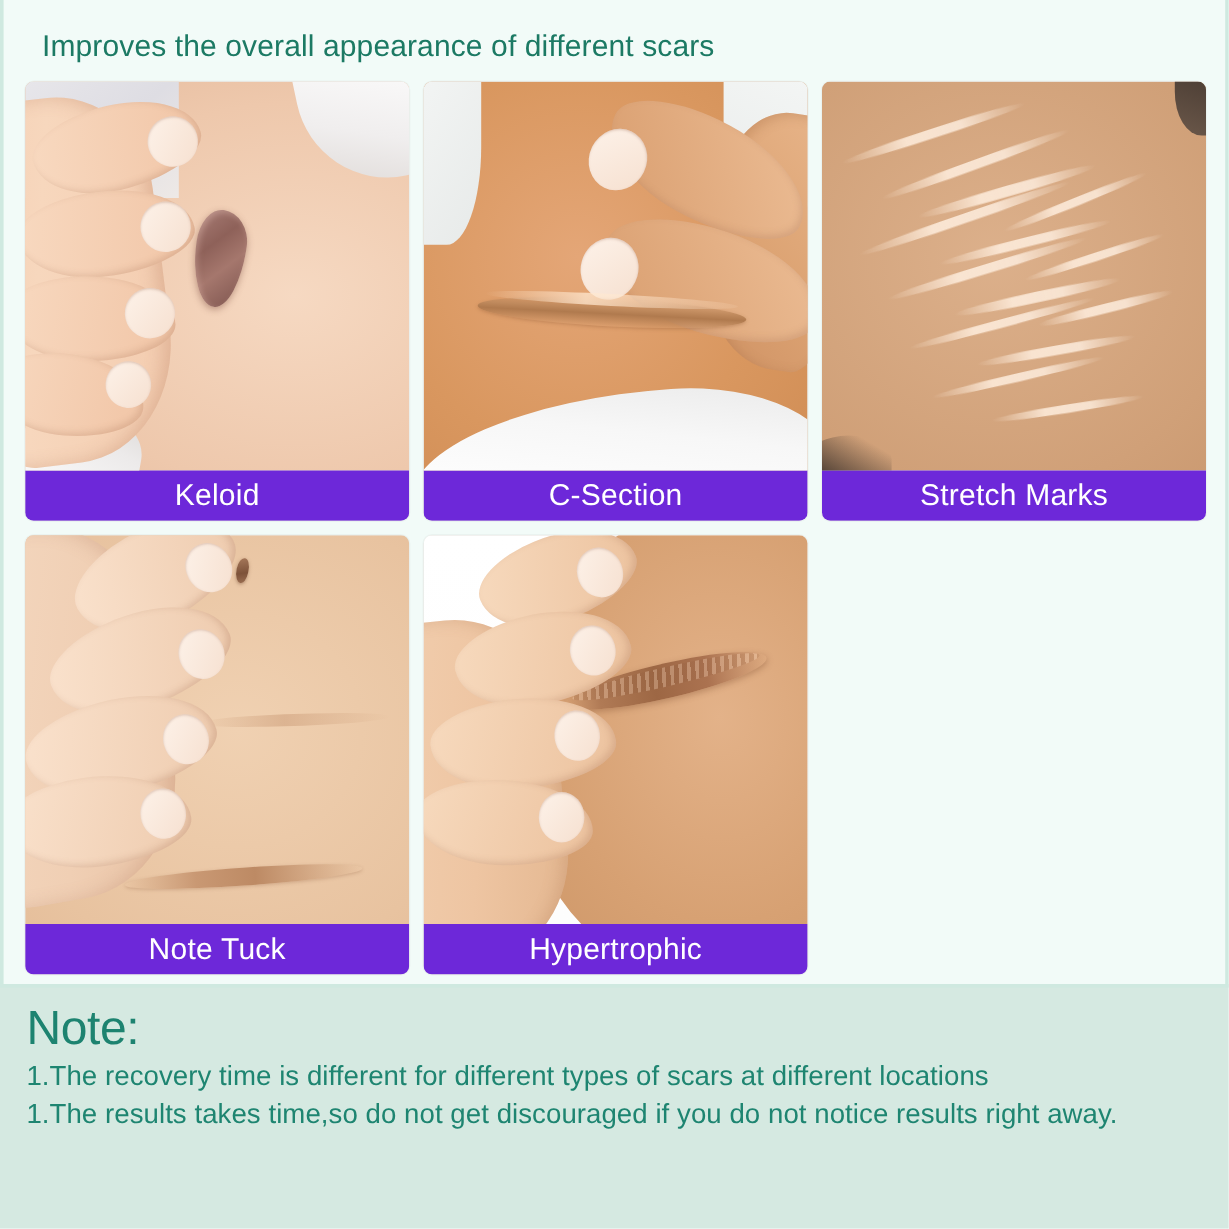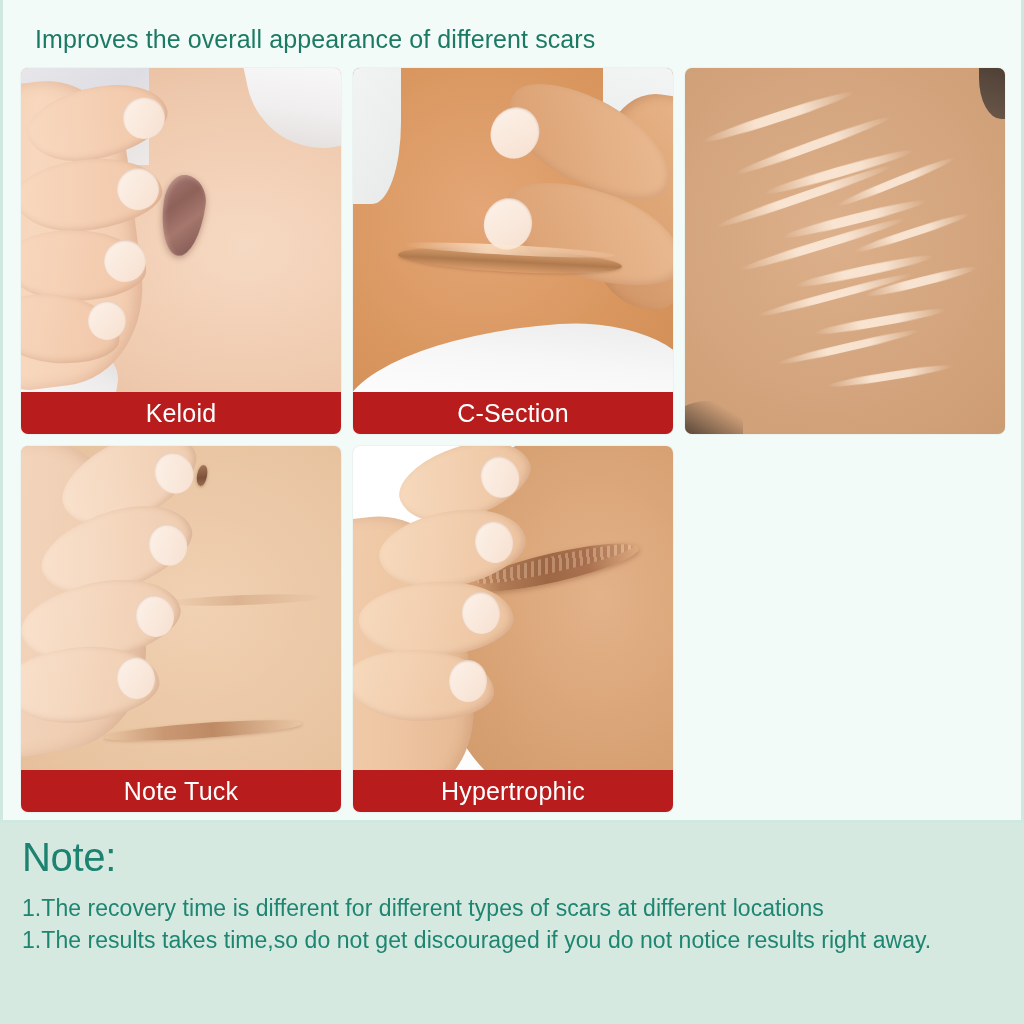--- a/index.html
+++ b/index.html
@@ -82,21 +82,21 @@
     background:#e8e2dc;
     box-shadow:0 0 0 1px rgba(0,0,0,0.03);
   }
   .photo {
     position:relative;
     flex:1 1 auto;
     overflow:hidden;
   }
   .label {
     flex:0 0 42px;
-    background:#b91c1c;
+    background:#6d28d9;
     color:#ffffff;
     font-size:25px;
     display:flex; align-items:center; justify-content:center;
     letter-spacing:0.2px;
     line-height:1;
   }
 
   
   .sk { position:absolute; inset:0; }
 
@@ -332,21 +332,21 @@
     background:#d5e9e1;
     border-top:3px solid #cfe9e0;
     padding:12px 22px 10px 22px;
     display:flex; flex-direction:column;
   }
   .note-title {
     color:#1d8370;
     font-size:40px;
     font-weight:normal;
     line-height:1.1;
-    margin-bottom:14px;
+    margin-bottom:2px;
     letter-spacing:-0.3px;
   }
   .note-line {
     color:#1e8571;
     font-size:23px;
     line-height:1.38;
     letter-spacing:0.05px;
   }
 </style>
 </head>
@@ -414,20 +414,21 @@
             <div class="sm" style="left:34%; top:54%; width:44%; height:2.7%; transform:rotate(-12deg);"></div>
             <div class="sm" style="left:22%; top:61%; width:50%; height:2.3%; transform:rotate(-15deg);"></div>
             <div class="sm" style="left:40%; top:68%; width:42%; height:2.5%; transform:rotate(-10deg);"></div>
             <div class="sm" style="left:28%; top:75%; width:46%; height:2.2%; transform:rotate(-13deg);"></div>
             <div class="sm" style="left:46%; top:30%; width:40%; height:2.3%; transform:rotate(-22deg);"></div>
             <div class="sm" style="left:52%; top:44%; width:38%; height:2.2%; transform:rotate(-18deg);"></div>
             <div class="sm" style="left:56%; top:57%; width:36%; height:2.4%; transform:rotate(-14deg);"></div>
             <div class="sm" style="left:44%; top:83%; width:40%; height:2.2%; transform:rotate(-9deg);"></div>
           </div>
         </div>
+        <div class="label">Stretch Marks</div>
       </div>
 
       <div class="tile">
         <div class="photo">
           <div class="sk p5">
             <div class="p5-navel"></div>
             <div class="p5-crease"></div>
             <div class="p5-scar"></div>
             <div class="p5-hand"></div>
             <div class="finger p5-f1"></div>

